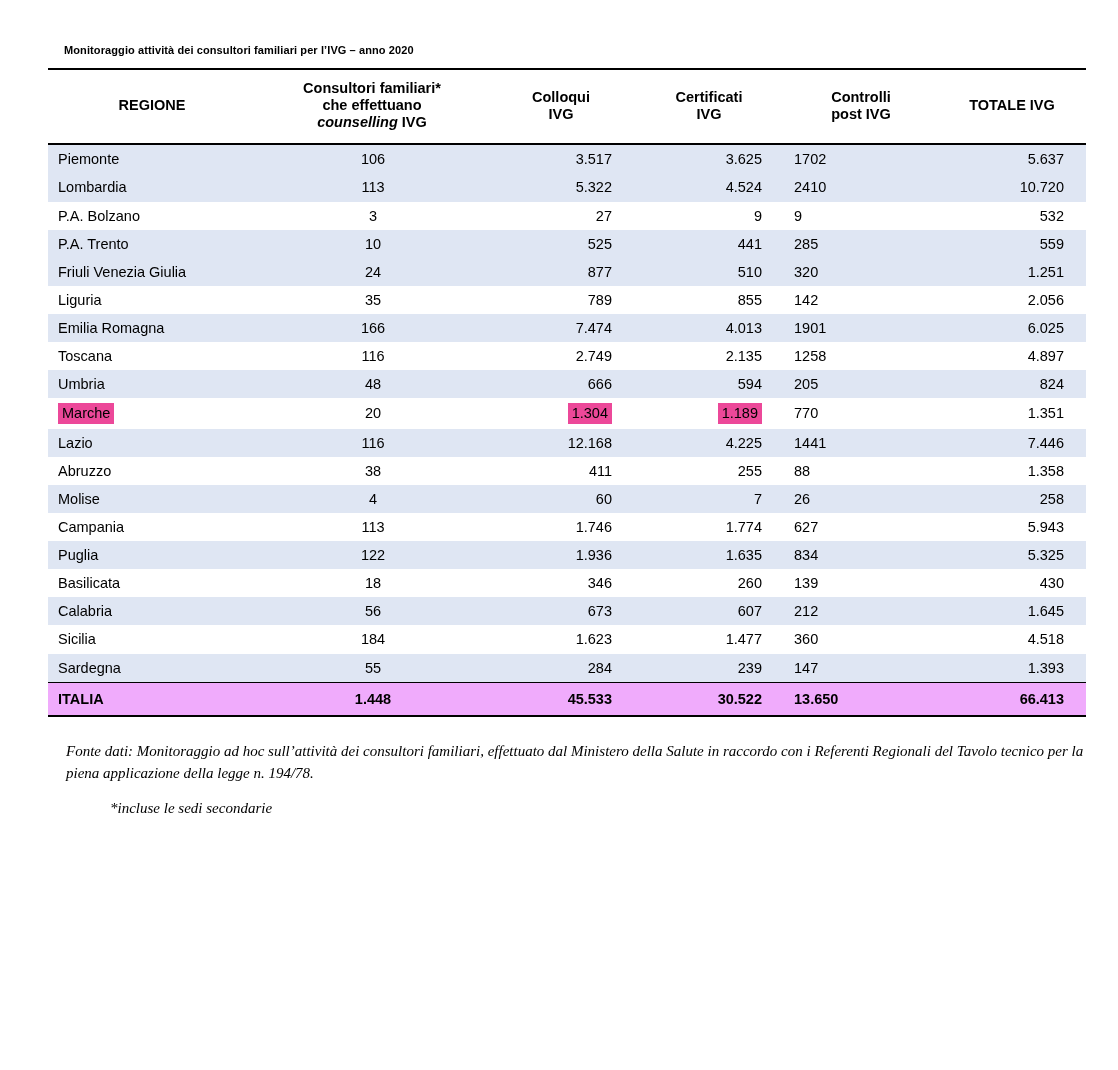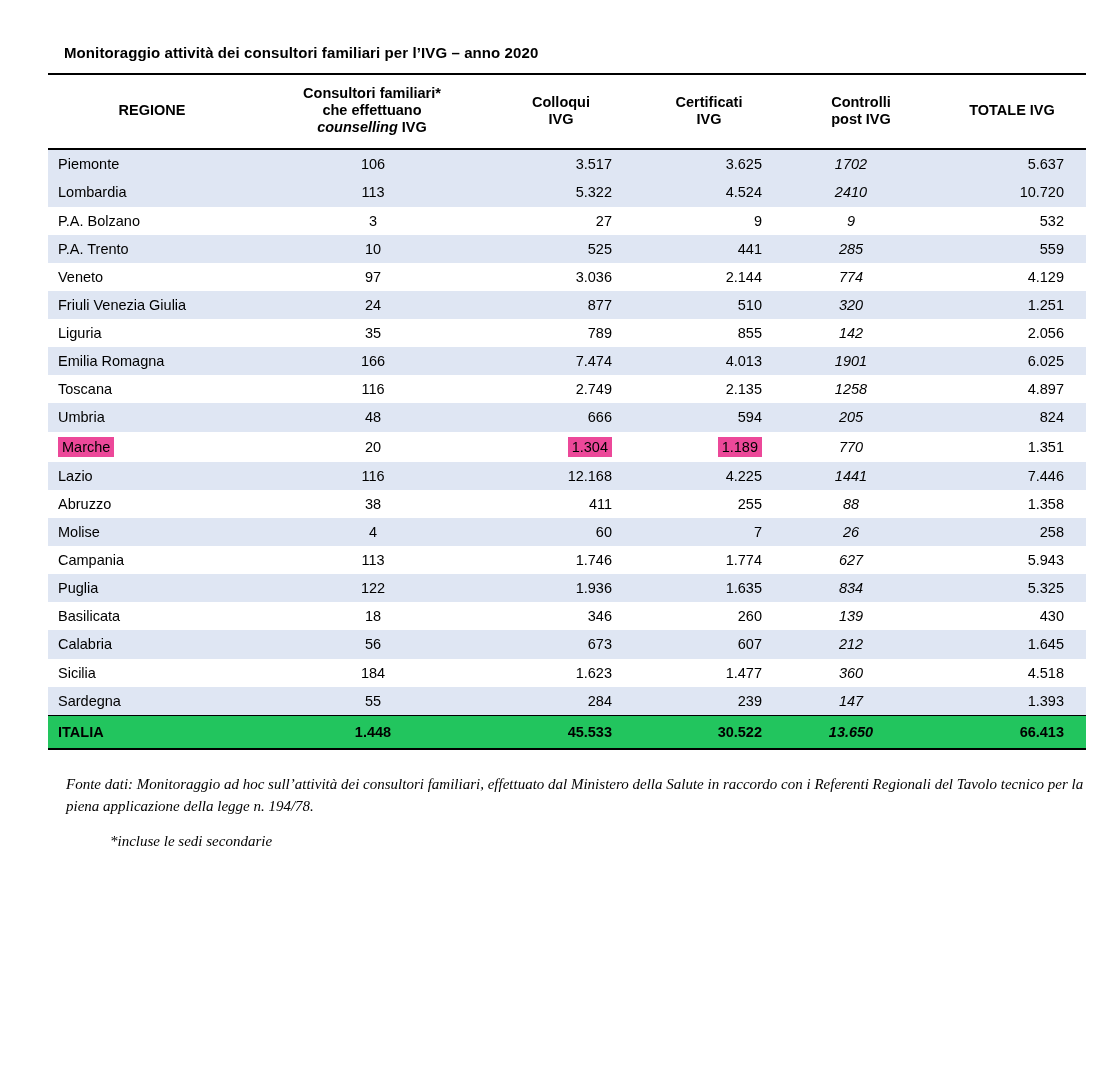--- a/index.html
+++ b/index.html
@@ -13,21 +13,21 @@
     font-family: "Liberation Sans", sans-serif;
     color: #000000;
     position: relative;
     overflow: hidden;
   }
   .page {
     padding: 38px 30px 0 48px;
     box-sizing: border-box;
   }
   .doc-title {
-    font-size: 15px;
+    font-size: 11px;
     font-weight: bold;
     letter-spacing: 0.1px;
     margin: 6px 0 12px 16px;
   }
   table.ivg {
     border-collapse: collapse;
     width: 1038px;
     table-layout: fixed;
   }
   table.ivg col.c-reg { width: 208px; }
@@ -65,29 +65,28 @@
   }
   tbody td.num {
     text-align: right;
     padding-right: 22px;
   }
   tbody td.num.cons {
     text-align: center;
     padding-right: 8px;
   }
   tbody td.num.ctrl {
-    text-align: center;
+    text-align: left;
     padding-right: 30px;
-    font-style: italic;
   }
   tbody tr.total td {
     font-weight: bold;
     border-top: 1.6px solid #000;
     border-bottom: 2.2px solid #000;
-    background: #22c55e;
+    background: #f0abfc;
     padding-top: 7px;
     padding-bottom: 7px;
   }
   .hl {
     background: #ec4899;
     padding: 1px 4px;
     display: inline-block;
   }
   .footnotes {
     margin: 24px 0 0 18px;
@@ -168,28 +167,20 @@
           <td class="num">532</td>
         </tr>
         <tr class="alt">
           <td class="region">P.A. Trento</td>
           <td class="num cons">10</td>
           <td class="num">525</td>
           <td class="num">441</td>
           <td class="num ctrl">285</td>
           <td class="num">559</td>
         </tr>
-        <tr>
-          <td class="region">Veneto</td>
-          <td class="num cons">97</td>
-          <td class="num">3.036</td>
-          <td class="num">2.144</td>
-          <td class="num ctrl">774</td>
-          <td class="num">4.129</td>
-        </tr>
         <tr class="alt">
           <td class="region">Friuli Venezia Giulia</td>
           <td class="num cons">24</td>
           <td class="num">877</td>
           <td class="num">510</td>
           <td class="num ctrl">320</td>
           <td class="num">1.251</td>
         </tr>
         <tr>
           <td class="region">Liguria</td>

